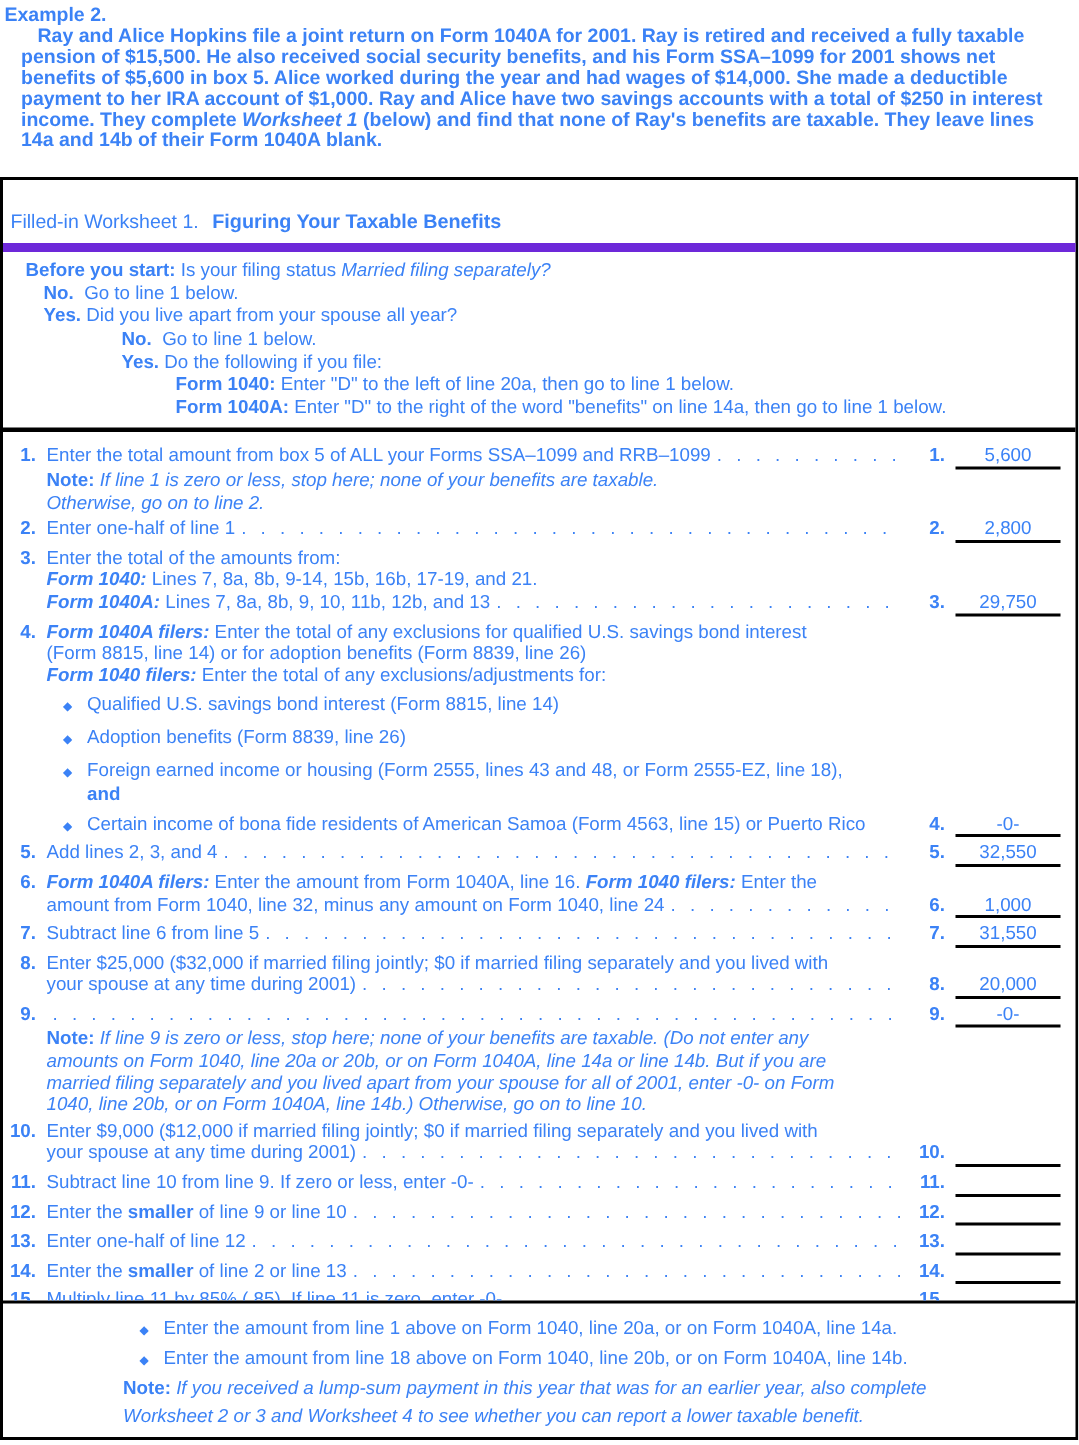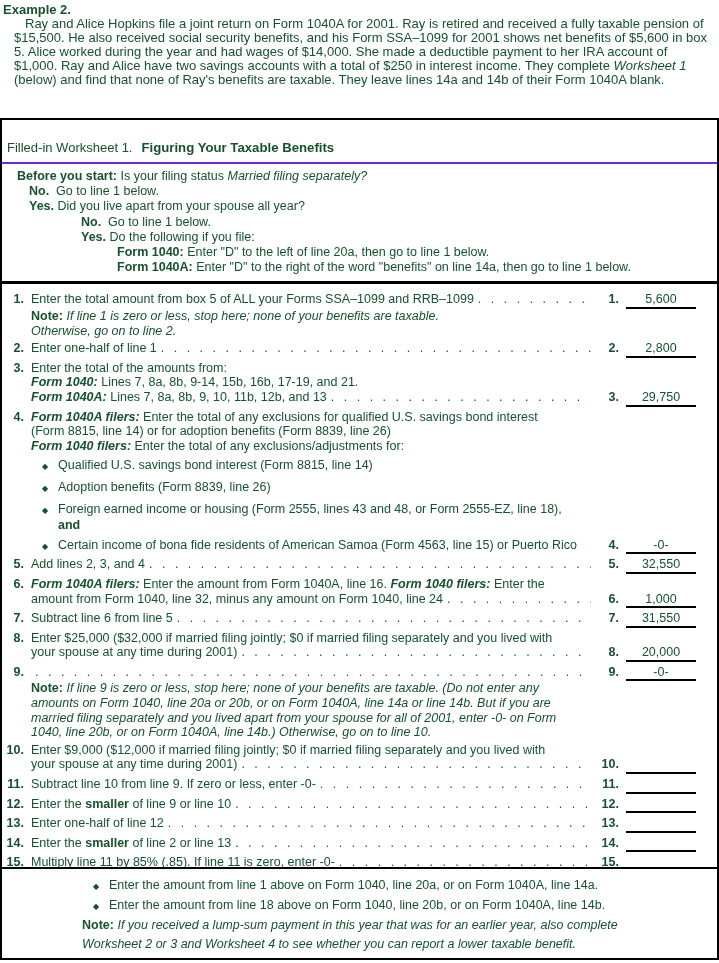--- a/index.html
+++ b/index.html
@@ -1,44 +1,44 @@
 <!DOCTYPE html>
 <html><head>
 <meta charset="utf-8">
 <style>
   html,body{margin:0;padding:0;background:#fff;}
-  .page{position:relative;width:719px;height:963px;background:#fff;color:#14532d;
+  .page{position:relative;width:719px;height:963px;background:#fff;color:#3b82f6;
         font-family:"Liberation Sans",sans-serif;overflow:hidden;}
   .b{font-weight:bold;}
   .i{font-style:italic;}
 
   
   .example{padding:3px 3px 0 3px;font-size:13px;line-height:13.9px;}
   .example-heading{font-weight:bold;margin:0;}
-  .example-para{margin:0 7px 0 11px;text-indent:11px;}
+  .example-para{margin:0 7px 0 11px;text-indent:11px;font-weight:bold;}
 
   
   .ws-box{position:absolute;top:118px;left:0;width:715px;bottom:3px;
           border:2px solid #000;display:flex;flex-direction:column;background:#fff;}
 
-  .ws-title{padding:20px 4px 7px 5px;border-bottom:2px solid #6d28d9;font-size:13px;flex:none;}
+  .ws-title{padding:20px 4px 7px 5px;border-bottom:6px solid #6d28d9;font-size:13px;flex:none;}
   .ws-title .tbold{font-weight:bold;margin-left:9px;font-size:13.2px;}
 
   .bys{padding:5px 2px 6px 5px;border-bottom:3px solid #000;font-size:12.5px;line-height:15.2px;flex:none;}
   .ind0{padding-left:10px;}
   .ind1{padding-left:22px;}
   .ind2{padding-left:74px;}
   .ind3{padding-left:110px;}
 
   .lines{padding:8px 0 4px 2px;font-size:12.5px;line-height:14.6px;flex:1;
          border-bottom:2px solid #000;overflow:hidden;}
   .ws-item{display:flex;}
   .ws-item + .ws-item{margin-top:3px;}
   .ws-num{flex:0 0 20px;text-align:right;font-weight:bold;}
-  .ws-body{flex:1;margin-left:7px;min-width:0;padding-right:19px;}
+  .ws-body{flex:1;margin-left:7px;min-width:0;padding-right:8px;}
   .ws-row{display:flex;align-items:baseline;white-space:nowrap;}
   .ws-row.bullet{padding-left:11px;margin-top:5px;}
   .ws-row.cont{padding-left:27px;font-weight:bold;}
   .bullet-icon{flex:none;width:16px;font-size:8px;}
   .ws-txt{flex:none;min-width:0;}
   .ws-leader{flex:1 1 auto;overflow:hidden;white-space:nowrap;margin:0 4px;min-width:0;}
   .ws-leader::before{content:". . . . . . . . . . . . . . . . . . . . . . . . . . . . . . . . . . . . . . . . . . . . . . . . . . . . . . . . . . . . . . . . . . . . . . . . . . . .";word-spacing:6px;}
   .ws-leader.nodots::before{content:"";}
   .ws-valnum{flex:0 0 24px;text-align:right;font-weight:bold;}
   .ws-valline{flex:0 0 70px;margin-left:7px;margin-right:2px;text-align:center;

